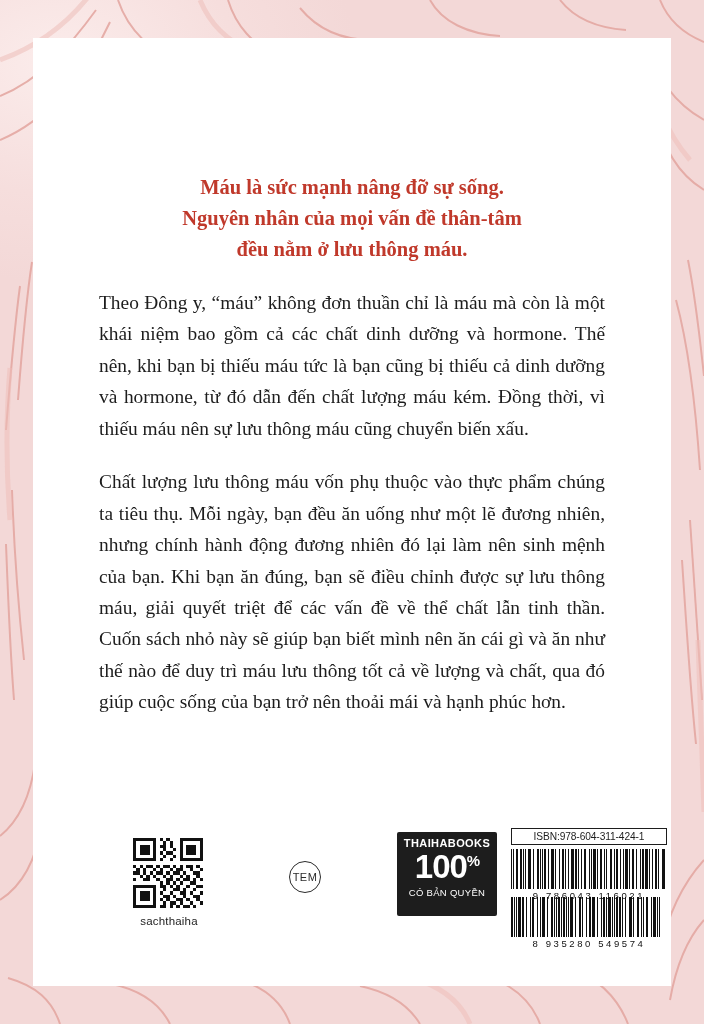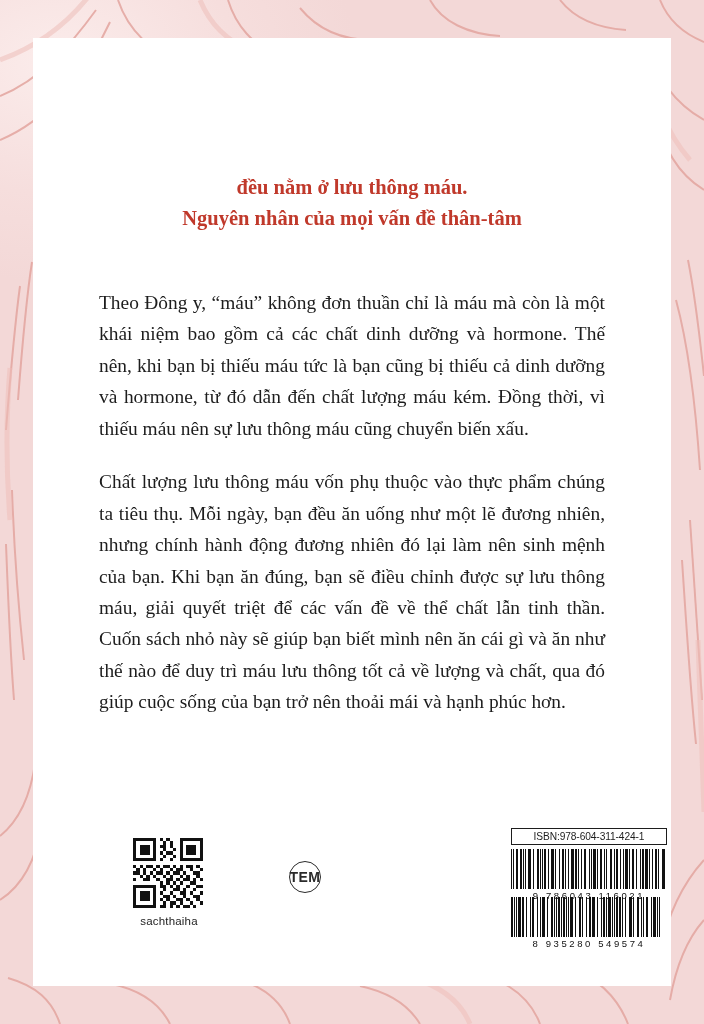--- a/index.html
+++ b/index.html
@@ -132,24 +132,23 @@
     left: 190px;
     top: 61px;
     width: 30px;
     height: 30px;
     border: 1.4px solid #2b2b2b;
     border-radius: 50%;
     display: flex;
     align-items: center;
     justify-content: center;
     font-family: "Liberation Sans", sans-serif;
-    font-size: 14px;
+    font-size: 11px;
     letter-spacing: 0.5px;
     color: #2b2b2b;
-    font-weight: bold;
   }
 
   
   #copyright-badge {
     position: absolute;
     left: 298px;
     top: 32px;
     width: 100px;
     height: 84px;
     background: #1d1d1d;
@@ -277,22 +276,23 @@
       <path d="M10,520 C6,468 6,416 10,368"></path>
       <path d="M200,0 C210,24 226,40 252,52"></path>
     </g>
   </svg>
 </div>
 
 <div id="page-card">
 
 
   <div id="headline">
+    <span class="hl-line">Máu là sức mạnh nâng đỡ sự sống.</span>
+    <span class="hl-line">Nguyên nhân của mọi vấn đề thân-tâm</span>
     <span class="hl-line">đều nằm ở lưu thông máu.</span>
-    <span class="hl-line">Nguyên nhân của mọi vấn đề thân-tâm</span>
   </div>
 
   <div id="body-copy">
     <p>Theo Đông y, “máu” không đơn thuần chỉ là máu mà còn là một khái niệm bao gồm cả các chất dinh dưỡng và hormone. Thế nên, khi bạn bị thiếu máu tức là bạn cũng bị thiếu cả dinh dưỡng và hormone, từ đó dẫn đến chất lượng máu kém. Đồng thời, vì thiếu máu nên sự lưu thông máu cũng chuyển biến xấu.</p>
     <p>Chất lượng lưu thông máu vốn phụ thuộc vào thực phẩm chúng ta tiêu thụ. Mỗi ngày, bạn đều ăn uống như một lẽ đương nhiên, nhưng chính hành động đương nhiên đó lại làm nên sinh mệnh của bạn. Khi bạn ăn đúng, bạn sẽ điều chỉnh được sự lưu thông máu, giải quyết triệt để các vấn đề về thể chất lẫn tinh thần. Cuốn sách nhỏ này sẽ giúp bạn biết mình nên ăn cái gì và ăn như thế nào để duy trì máu lưu thông tốt cả về lượng và chất, qua đó giúp cuộc sống của bạn trở nên thoải mái và hạnh phúc hơn.</p>
   </div>
 
   <div id="footer">
 
     <div id="qr-block">
@@ -411,20 +411,25 @@
           </g>
         </svg>
       </div>
       <div id="qr-caption">sachthaiha</div>
     </div>
 
     <div id="tem-stamp">
       <span>TEM</span>
     </div>
 
+    <div id="copyright-badge">
+      <div class="cb-top">THAIHABOOKS</div>
+      <div class="cb-main"><span>100</span><sup>%</sup></div>
+      <div class="cb-bottom">CÓ BẢN QUYỀN</div>
+    </div>
 
     <div id="barcode-block">
       <div id="isbn-box">ISBN:978-604-311-424-1</div>
 
       <div class="barcode">
         <div class="bars" id="bars-top">
             <i style="width:1px"></i>
             <i style="width:1px;background:transparent"></i>
             <i style="width:1px"></i>
             <i style="width:2px;background:transparent"></i>

